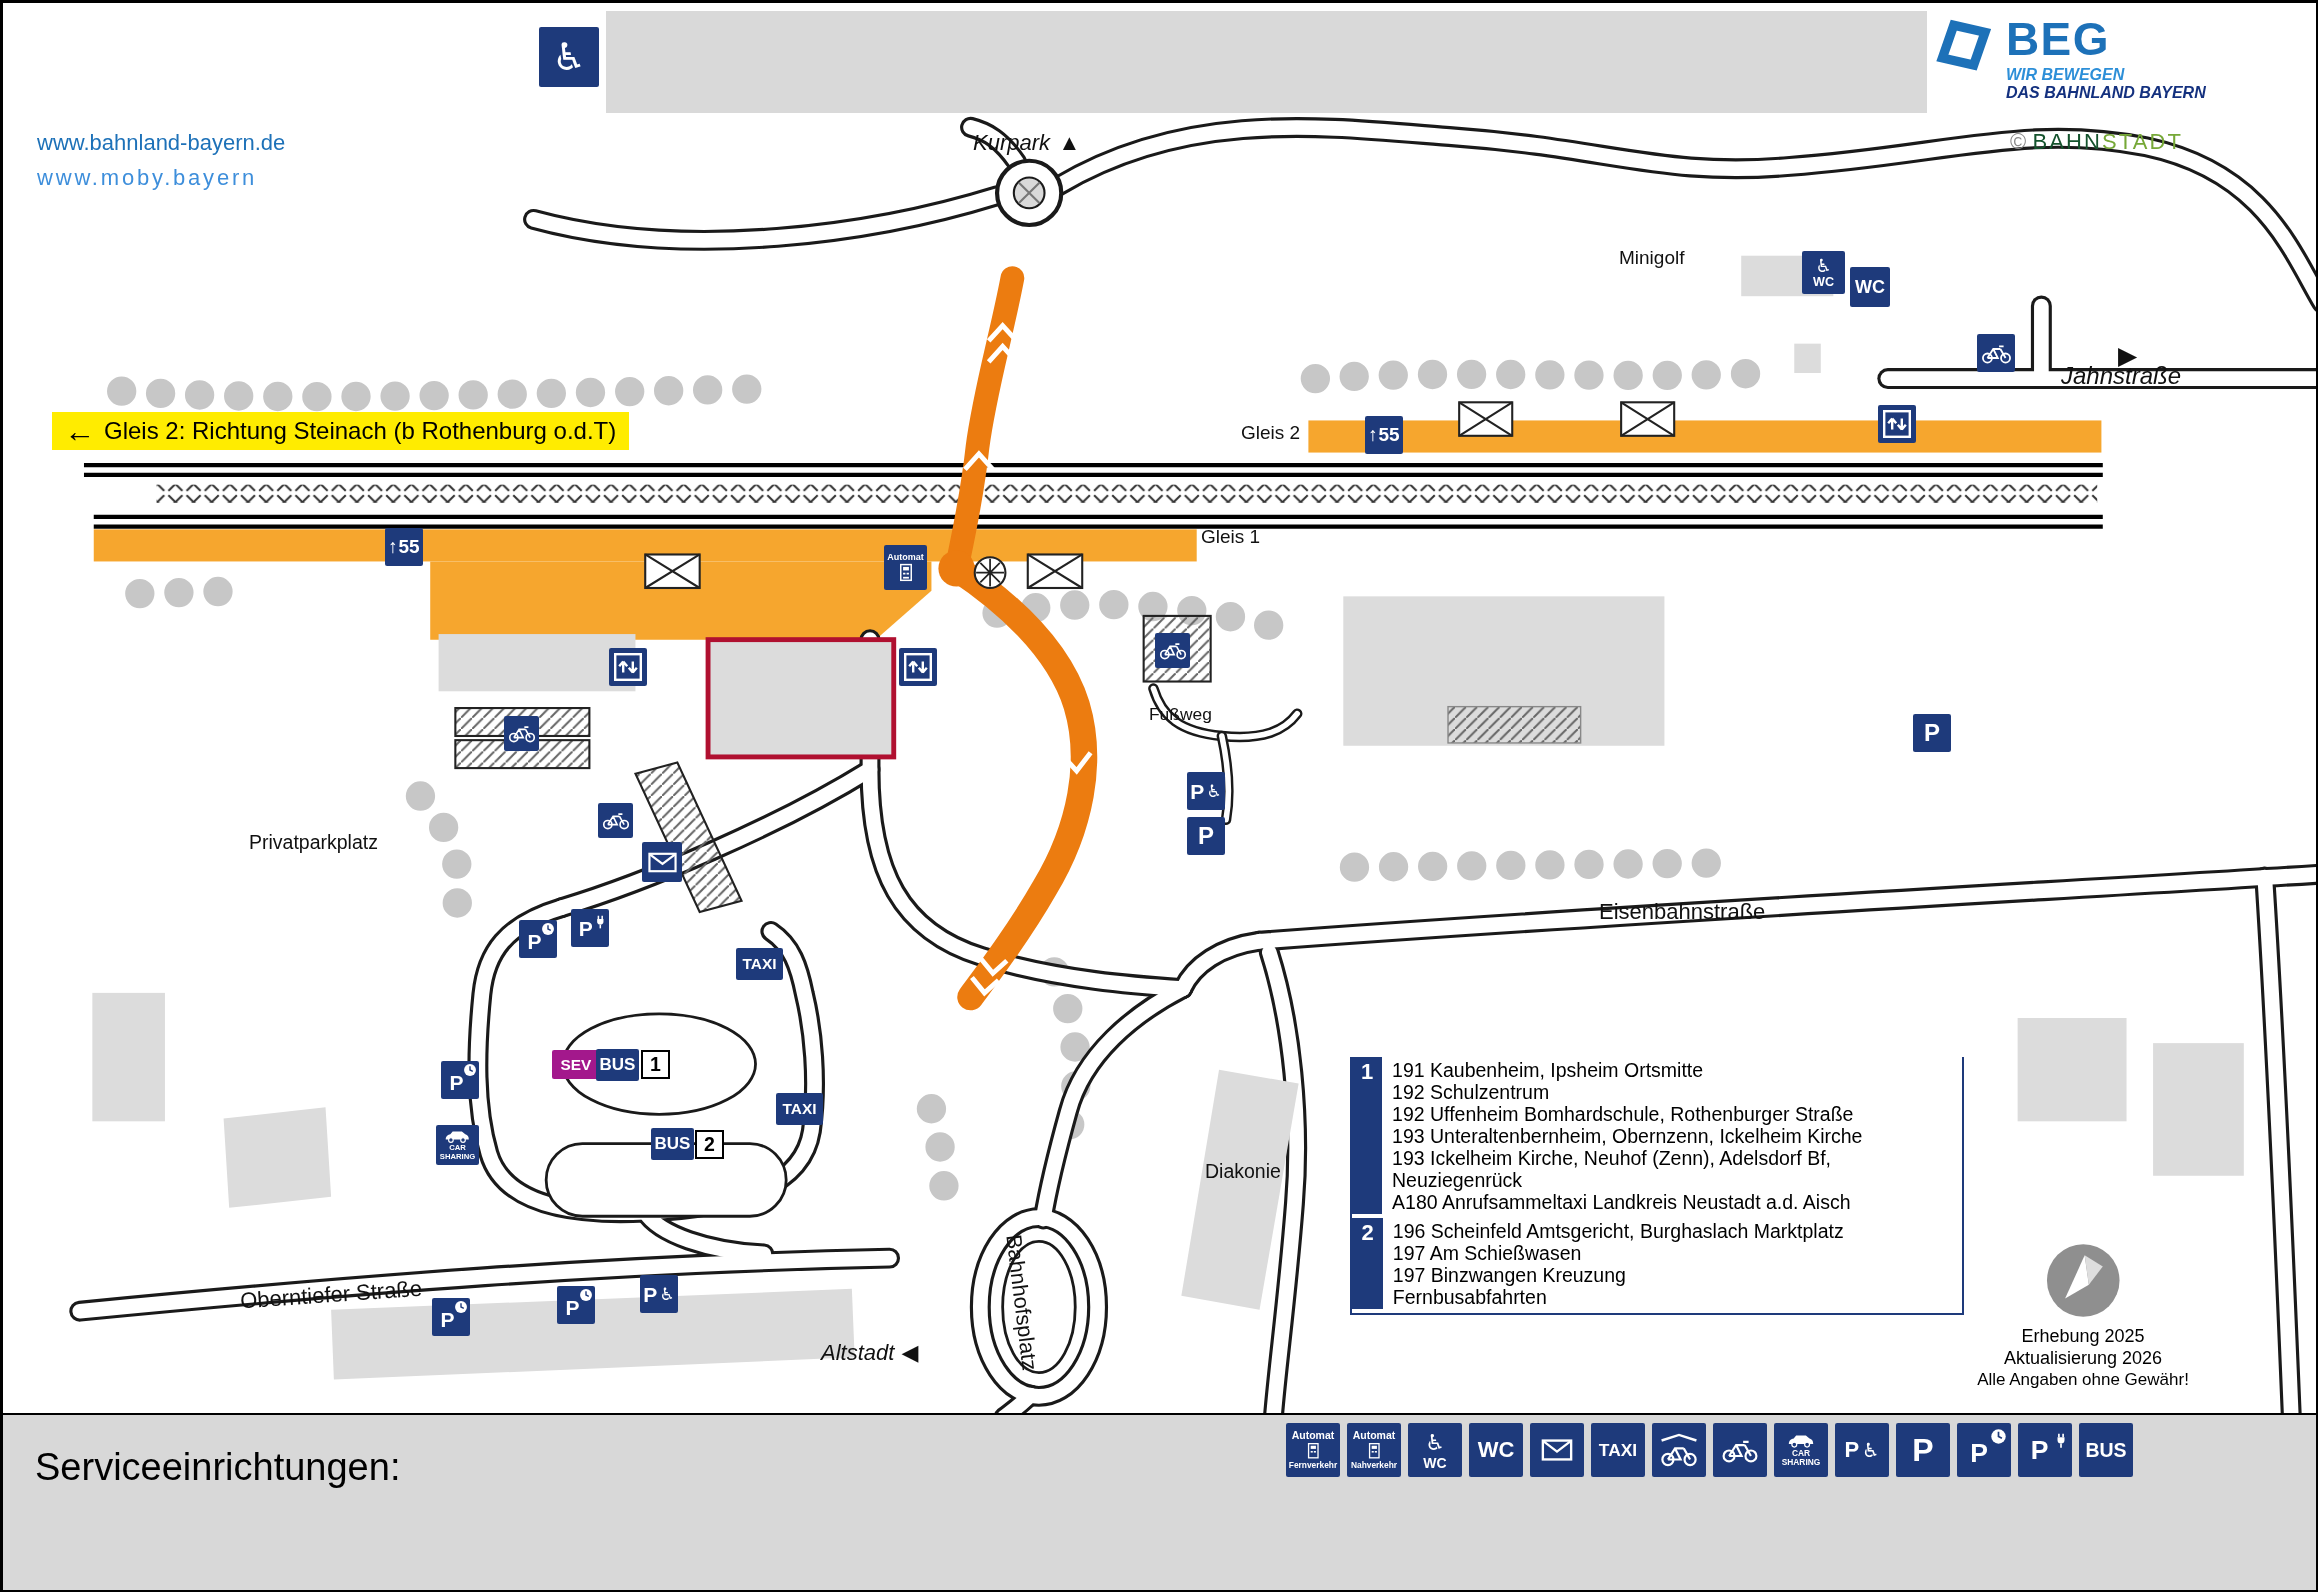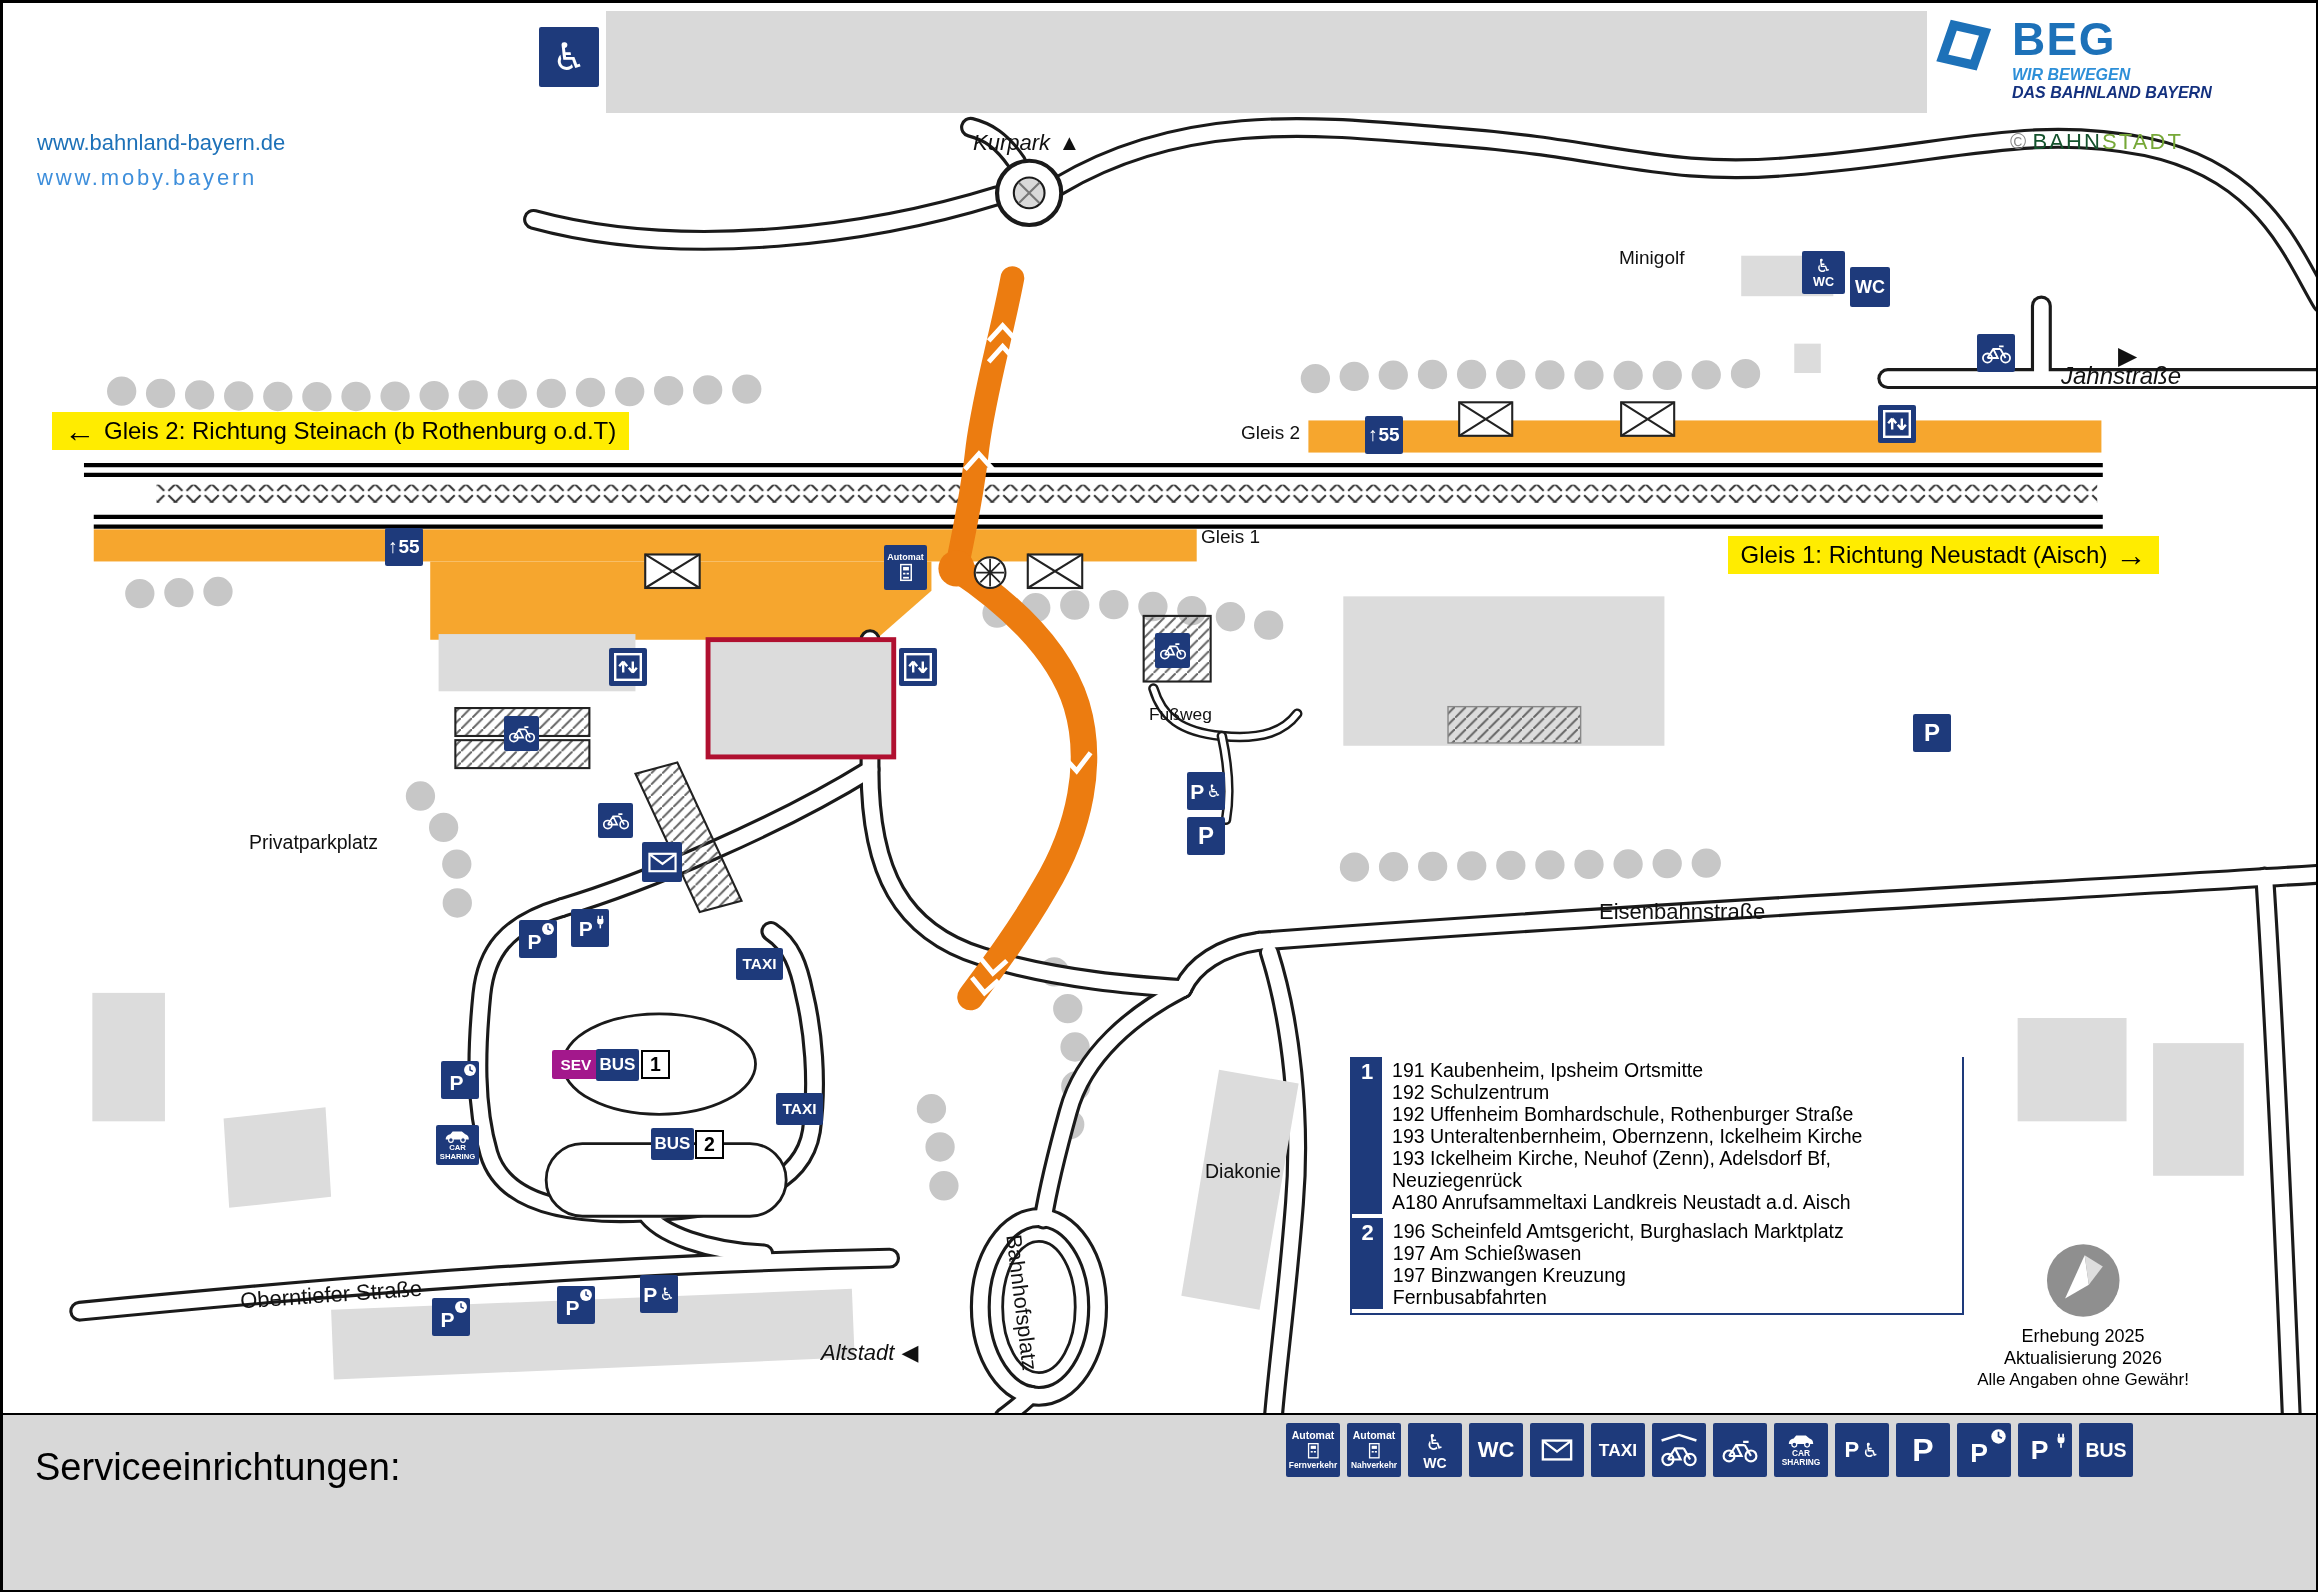--- a/index.html
+++ b/index.html
@@ -202,21 +202,21 @@
   <div id="header">
     <div id="gray-strip"></div>
     <div class="nbox" style="left:536px;top:24px;width:60px;height:60px;font-size:38px">
         <span>♿</span>
       </div>
 
     <div class="abs" style="left:1928px;top:9.8px;z-index:7;display:flex">
       <svg width="64" height="70" viewBox="0 0 90 96">
           <path d="M16 62 L32 16 L76 26 L60 72 Z" fill="none" stroke="#1D71B8" stroke-width="13"></path>
         </svg>
-      <div style="margin-left:17px">
+      <div style="margin-left:11px">
         <div style="font-size:46px;font-weight:bold;color:#1D71B8;letter-spacing:1.4px;line-height:53px">BEG</div>
         <div style="font-size:16px;font-weight:bold;font-style:italic;color:#2D8FD8;line-height:18px">WIR BEWEGEN</div>
         <div style="font-size:16px;font-weight:bold;font-style:italic;color:#14317F;line-height:18px">DAS BAHNLAND BAYERN</div>
       </div>
     </div>
   </div>
 
   <div class="lbl" style="left:2007px;top:126px;font-size:22px;letter-spacing:2.1px">
     <span style="color:#8A8A8A;margin-right:4.2px">©</span><span style="color:#14532d">BAHN</span><span style="color:#76A837">STADT</span>
   </div>
@@ -227,24 +227,20 @@
   <div class="lbl" style="left:970px;top:127px;font-size:22px;font-style:italic">
     <span>Kurpark</span><span style="font-style:normal;margin-left:8.4px">▲</span>
   </div>
   <div class="lbl" style="left:1616px;top:244px;font-size:19px">Minigolf</div>
   <div class="lbl" style="left:2115px;top:338px;font-size:25px">▶</div>
   <div class="lbl" style="left:2058px;top:359px;font-size:24px;font-style:italic">Jahnstraße</div>
 
   <div class="banner" style="left:49px;top:409px">
     <span class="arr">←</span>
     <span>Gleis 2: Richtung Steinach (b Rothenburg o.d.T)</span>
-  </div>
-  <div class="banner" style="left:1725px;top:533px">
-    <span>Gleis 1: Richtung Neustadt (Aisch)</span>
-    <span class="arr">→</span>
   </div>
 
   <div class="lbl" style="left:1238px;top:419px;font-size:19px">Gleis 2</div>
   <div class="lbl" style="left:1198px;top:523px;font-size:19px">Gleis 1</div>
   <div class="lbl" style="left:1146px;top:701px;font-size:17.4px">Fußweg</div>
   <div class="lbl" style="left:246px;top:828px;font-size:19.5px">Privatparkplatz</div>
   <div class="lbl" style="left:1596px;top:896px;font-size:22px">Eisenbahnstraße</div>
   <div class="lbl" style="left:237px;top:1279px;font-size:22px;transform:rotate(-4deg)">Oberntiefer Straße</div>
   <div class="lbl" style="left:818px;top:1337px;font-size:22px;font-style:italic">
     <span>Altstadt</span><span style="font-style:normal;margin-left:7px">◀</span>

